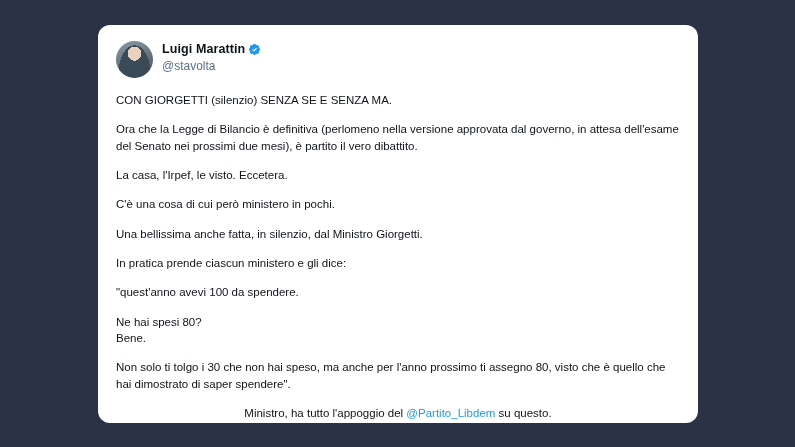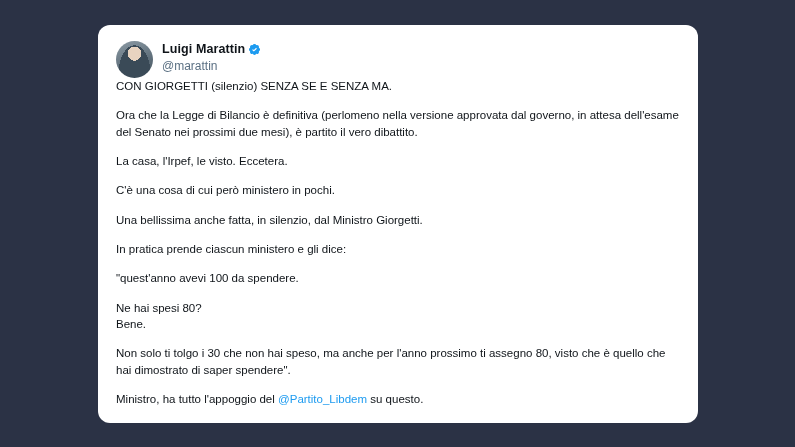--- a/index.html
+++ b/index.html
@@ -30,20 +30,21 @@
     background: #ffffff;
     border-radius: 12px;
     box-sizing: border-box;
     padding: 16px 18px 14px 18px;
     overflow: hidden;
   }
   .tweet-header {
     display: flex;
     align-items: flex-start;
     gap: 9px;
+    margin-bottom: 14px;
   }
   .avatar {
     width: 37px;
     height: 37px;
     border-radius: 50%;
     background: #6a7a86;
     background-image:
       radial-gradient(circle at 50% 34%, #e8d3c0 0 7px, rgba(232,211,192,0) 7px),
       radial-gradient(ellipse at 50% 88%, #3a4a57 0 16px, rgba(58,74,87,0) 16px),
       linear-gradient(160deg, #8c9aa4 0%, #5d6d79 60%, #49565f 100%);
@@ -83,20 +84,21 @@
     font-size: 11.5px;
     color: #0f1419;
     line-height: 1.42;
   }
   .tweet-body p {
     margin: 0 0 13px 0;
     white-space: pre-line;
   }
   .tweet-body p:last-child {
     margin-bottom: 8px;
+    text-align: center;
   }
   .link {
     color: #1d9bf0;
   }
 </style>
 </head>
 <body>
 
 <div class="stage">
 
@@ -107,21 +109,21 @@
       <div class="name-block">
         <div class="name-line">
           <span class="display-name">Luigi Marattin</span>
           <span class="verified">
             <svg width="13" height="13" viewBox="0 0 24 24" aria-hidden="true">
               <path fill="#1d9bf0" d="M22.25 12c0-1.43-.88-2.67-2.19-3.34.46-1.39.2-2.9-.81-3.91s-2.52-1.27-3.91-.81C14.67 2.63 13.43 1.75 12 1.75s-2.67.88-3.34 2.19c-1.39-.46-2.9-.2-3.91.81s-1.27 2.52-.81 3.91C2.63 9.33 1.75 10.57 1.75 12s.88 2.67 2.19 3.34c-.46 1.39-.2 2.9.81 3.91s2.52 1.27 3.91.81c.67 1.31 1.91 2.19 3.34 2.19s2.67-.88 3.34-2.19c1.39.46 2.9.2 3.91-.81s1.27-2.52.81-3.91c1.31-.67 2.19-1.91 2.19-3.34z"></path>
               <path fill="#ffffff" d="M10.84 15.92l-3.2-3.2 1.41-1.41 1.79 1.79 4.11-4.11 1.41 1.41-5.52 5.52z"></path>
             </svg>
           </span>
         </div>
-        <span class="handle">@marattin</span>
+        <span class="handle">@stavolta</span>
       </div>
     </div>
 
     <div class="tweet-body">
       <p>CON GIORGETTI (silenzio) SENZA SE E SENZA MA.</p>
       <p>Ora che la Legge di Bilancio è definitiva (perlomeno nella versione approvata dal governo, in attesa dell'esame del Senato nei prossimi due mesi), è partito il vero dibattito.</p>
       <p>La casa, l'Irpef, le visto. Eccetera.</p>
       <p>C'è una cosa di cui però ministero in pochi.</p>
       <p>Una bellissima anche fatta, in silenzio,  dal Ministro Giorgetti.</p>
       <p>In pratica prende ciascun ministero e gli dice:</p>

